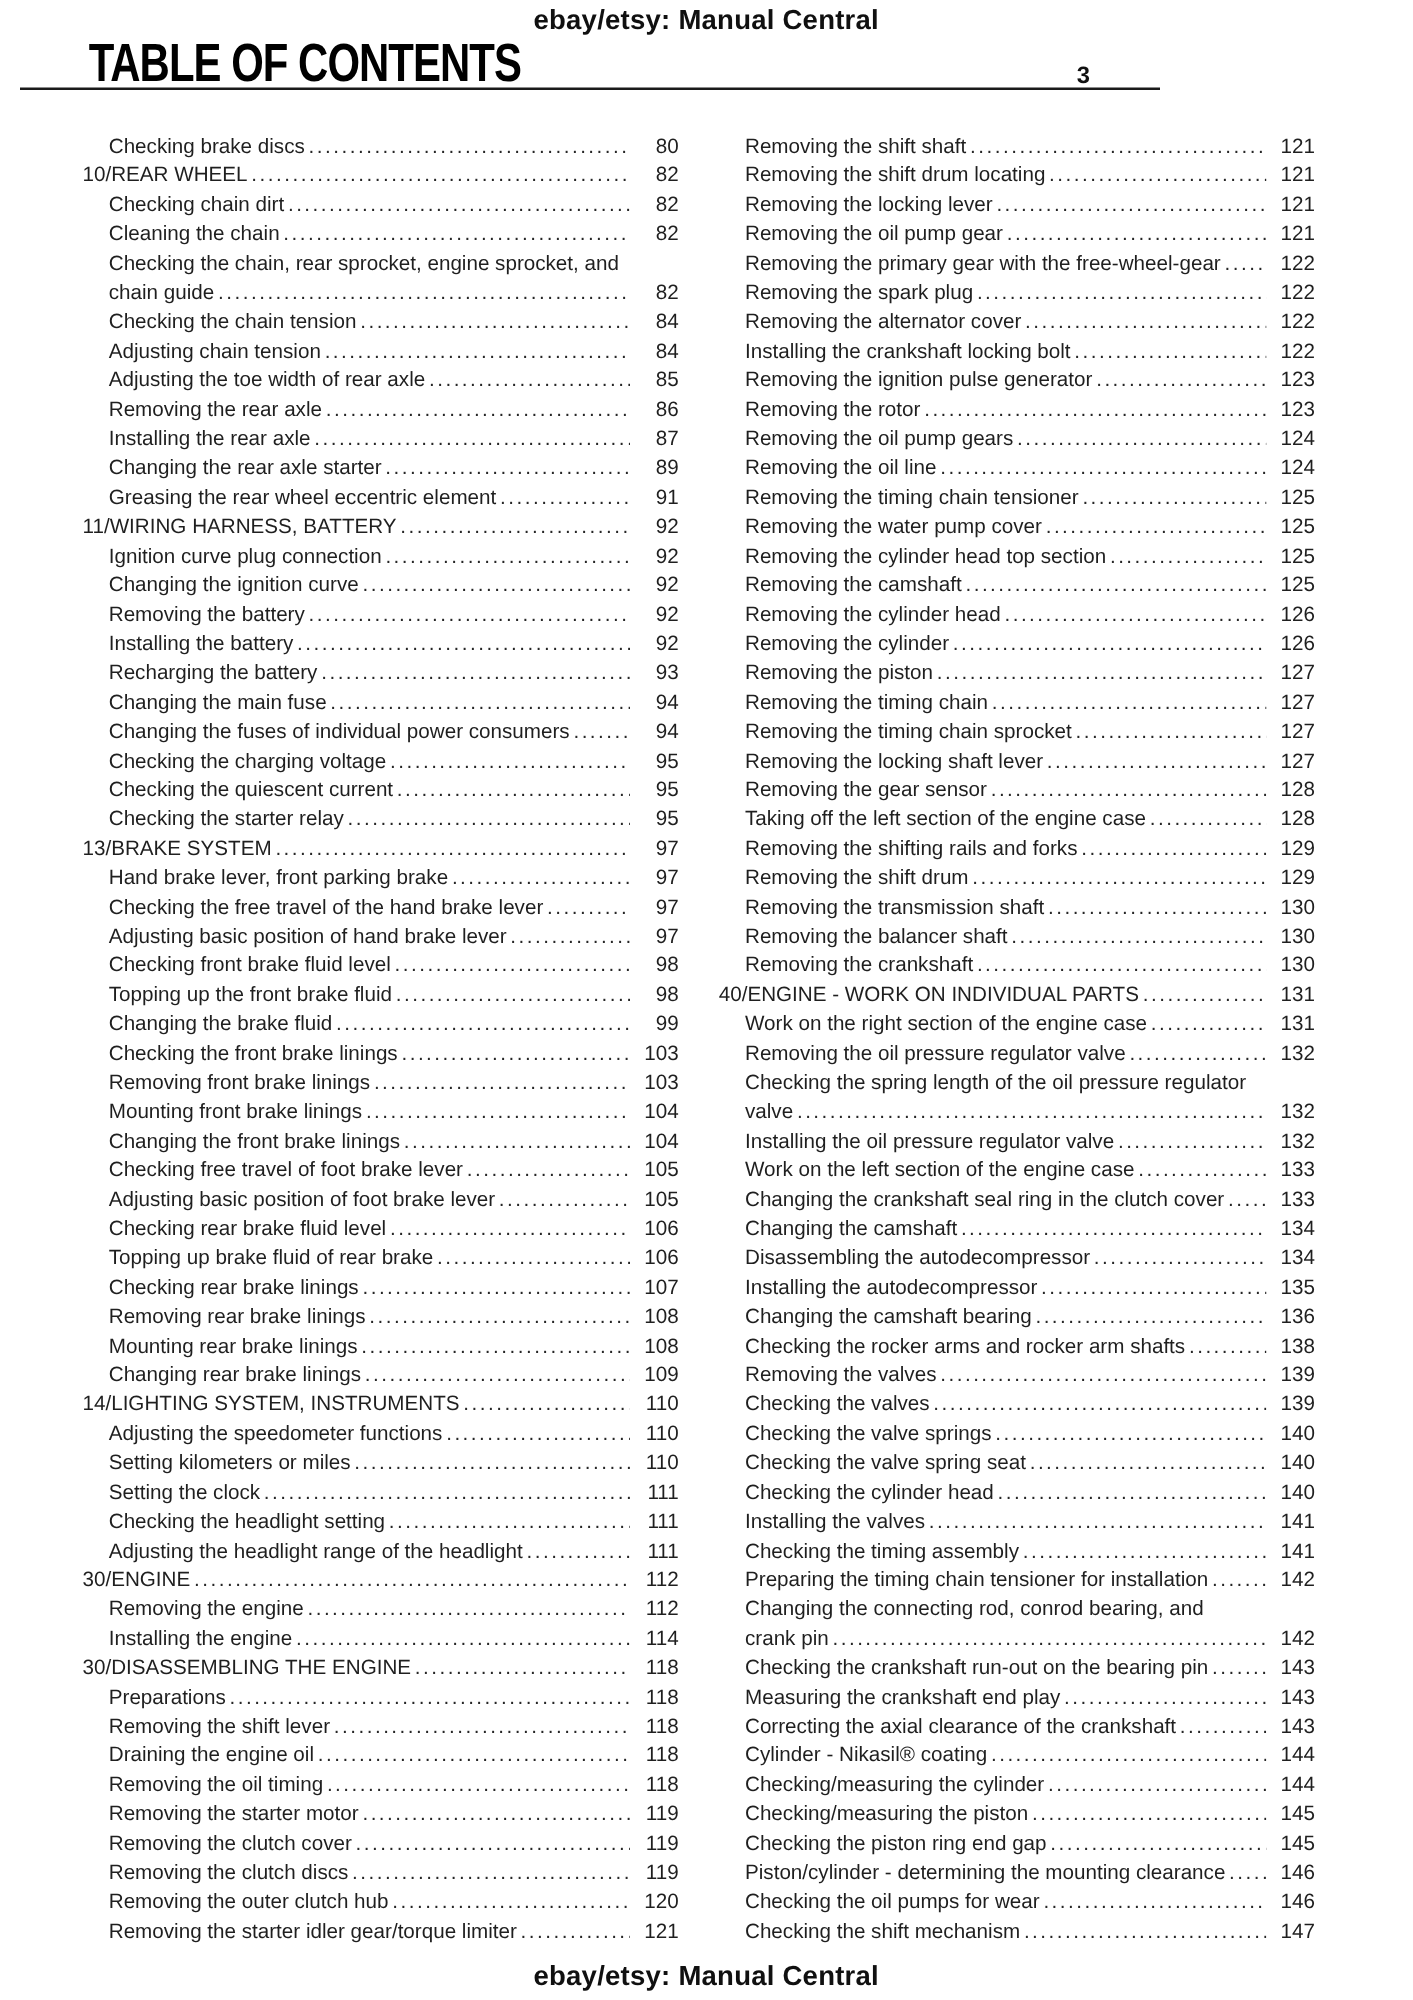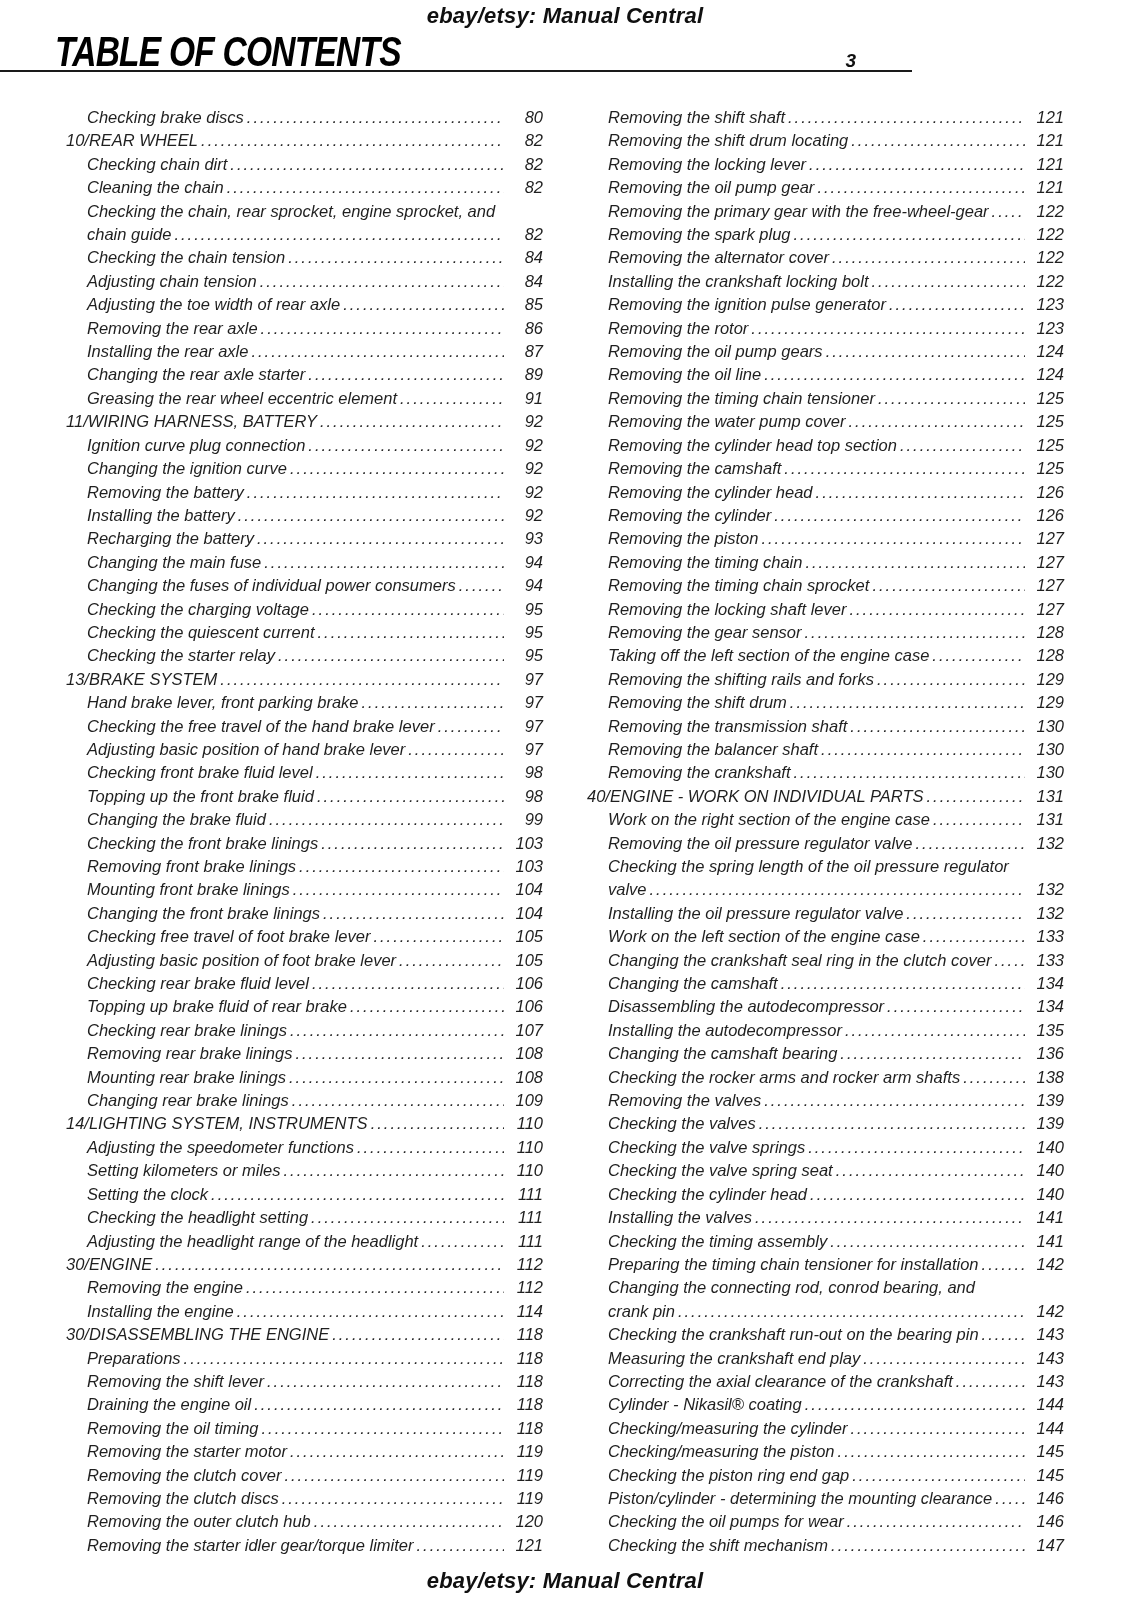--- a/index.html
+++ b/index.html
@@ -4,44 +4,44 @@
 <style>
   * { margin: 0; padding: 0; box-sizing: border-box; }
   html, body { background: #ffffff; }
   body {
     width: 1130px; height: 1600px;
     font-family: "Liberation Sans", sans-serif;
     color: #1c1c1c;
     position: relative;
     overflow: hidden;
   }
-  .page { position: absolute; inset: 0; background: #fff; font-style: italic; }
+  .page { position: absolute; inset: 0; background: #fff; }
   .header {
     position: absolute; top: 3px; left: 0; width: 100%;
     text-align: center; font-size: 22px; font-weight: 600; color: #101010;
     letter-spacing: 0.2px;
   }
   .titlebar {
-    position: absolute; top: 32px; left: 0; width: 912px; height: 40px;
+    position: absolute; top: 32px; left: 16px; width: 912px; height: 40px;
     border-bottom: 2px solid #1a1a1a;
   }
   .title {
     position: absolute; left: 55px; bottom: -3px;
     font-size: 43px; font-weight: 800; line-height: 1;
     letter-spacing: -1px; color: #000;
     display: inline-block; transform: scaleX(0.78); transform-origin: 0 100%;
     white-space: nowrap;
   }
   .corner-num {
     position: absolute; right: 56px; bottom: 0;
     font-size: 19px; font-weight: 700; color: #111; line-height: 1;
   }
   .toc {
     position: absolute; top: 106px; left: 66px; width: 998px;
-    display: flex; gap: 44px;
+    display: flex; gap: 32px;
   }
   .col { width: 477px; }
   .toc-row {
     display: flex; align-items: baseline;
     font-size: 16.5px; line-height: 23.4px; color: #1f1f1f;
   }
   .toc-item { padding-left: 21px; }
   .toc-section { padding-left: 0; }
   .toc-label { white-space: nowrap; }
   .toc-dots { flex: 1 1 auto; overflow: hidden; white-space: nowrap; margin: 0 9px 0 3px; color: #262626; }

